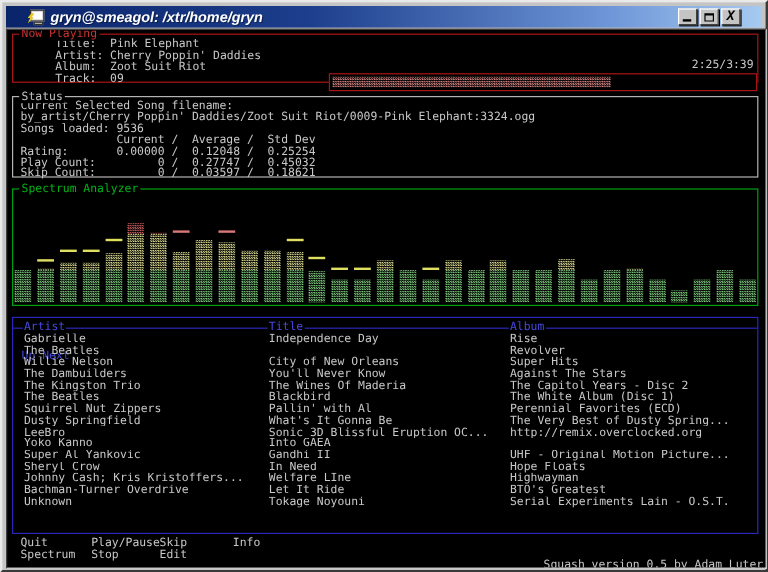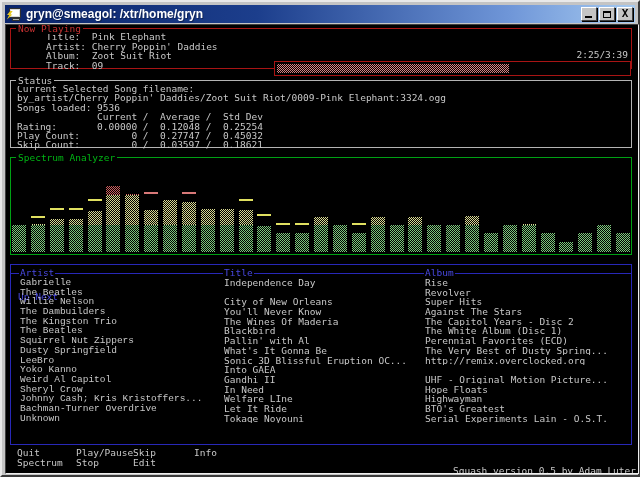--- a/index.html
+++ b/index.html
@@ -6,21 +6,21 @@
   *{box-sizing:border-box;}
   .window{
     position:relative;width:640px;height:477px;background:#c4c4c4;
     border-top:2px solid #e9e9e9;border-left:2px solid #e9e9e9;
     border-right:2px solid #3a3a3a;border-bottom:2px solid #3a3a3a;
     font-family:"Liberation Sans",sans-serif;
   }
   .titlebar{
     position:absolute;left:3px;top:3px;right:3px;height:18px;
     background:linear-gradient(90deg,#0a246a 0%,#1c3e8c 40%,#6f96d8 80%,#a6caf0 100%);
-    display:flex;align-items:center;padding:0 2px;
+    display:flex;align-items:center;padding:0 18px;font-style:italic;
   }
   .title-text{color:#ffffff;font-weight:bold;font-size:12px;margin-left:4px;white-space:nowrap;
     text-shadow:1px 1px 0 rgba(0,0,0,.35);}
   .tb-icon{width:15px;height:15px;position:relative;flex:0 0 auto;}
   .tb-icon .mon{position:absolute;left:2px;top:1px;width:12px;height:10px;background:#d8d8d8;border:1px solid #303030;}
   .tb-icon .scr{position:absolute;left:4px;top:3px;width:8px;height:6px;background:#ffffff;}
   .tb-icon .bolt{position:absolute;left:0px;top:4px;width:6px;height:9px;background:#e8c820;
     clip-path:polygon(60% 0,100% 0,55% 45%,90% 45%,0 100%,35% 50%,0 50%);}
   .tb-icon .base{position:absolute;left:5px;top:11px;width:8px;height:3px;background:#b0b0b0;border:1px solid #303030;}
   .tb-buttons{margin-left:auto;display:flex;gap:2px;}
@@ -70,21 +70,21 @@
 
   
   .un{top:239px;height:181px;border-color:#2828b8;}
   .un .box-label{color:#4848e0;margin-top:32px;}
   .un-header-line{position:absolute;left:0;right:0;top:8px;height:1px;background:#2828b8;}
   .un-col{position:absolute;top:3px;background:#000;color:#4848e0;padding:0 1px;}
   .un-col.c0{left:8px;} .un-col.c1{left:212px;} .un-col.c2{left:413px;}
   .un-rows{position:absolute;left:0;right:1px;top:13px;}
   .unrow{position:relative;height:9.7px;}
   .unrow span{position:absolute;top:0;white-space:pre;overflow:hidden;}
-  .unrow .c0{left:9px;width:200px;font-family:Liberation Mono, monospace;} .unrow .c1{left:213px;width:198px;} .unrow .c2{left:414px;width:206px;}
+  .unrow .c0{left:9px;width:200px;} .unrow .c1{left:213px;width:198px;} .unrow .c2{left:414px;width:206px;}
 
   
   .menu-row{position:absolute;left:0;right:0;height:10px;}
   .menu-row .mi{position:absolute;white-space:pre;}
   .mr1{top:423px;} .mr2{top:433px;}
   .m0{left:11px;} .m1{left:70px;} .m2{left:127px;} .m3{left:188px;}
   .version{position:absolute;top:441px;right:2px;white-space:pre;}
 </style>
 </head>
 <body>
@@ -392,21 +392,21 @@
           <div class="unrow">
             <span class="c0">LeeBro</span>
             <span class="c1">Sonic 3D Blissful Eruption OC...</span>
             <span class="c2">http://remix.overclocked.org</span>
           </div>
           <div class="unrow">
             <span class="c0">Yoko Kanno</span>
             <span class="c1">Into GAEA</span>
           </div>
           <div class="unrow">
-            <span class="c0">Weird Al Capitol</span>
+            <span class="c0">Super Al Yankovic</span>
             <span class="c1">Gandhi II</span>
             <span class="c2">UHF - Original Motion Picture...</span>
           </div>
           <div class="unrow">
             <span class="c0">Sheryl Crow</span>
             <span class="c1">In Need</span>
             <span class="c2">Hope Floats</span>
           </div>
           <div class="unrow">
             <span class="c0">Johnny Cash; Kris Kristoffers...</span>

